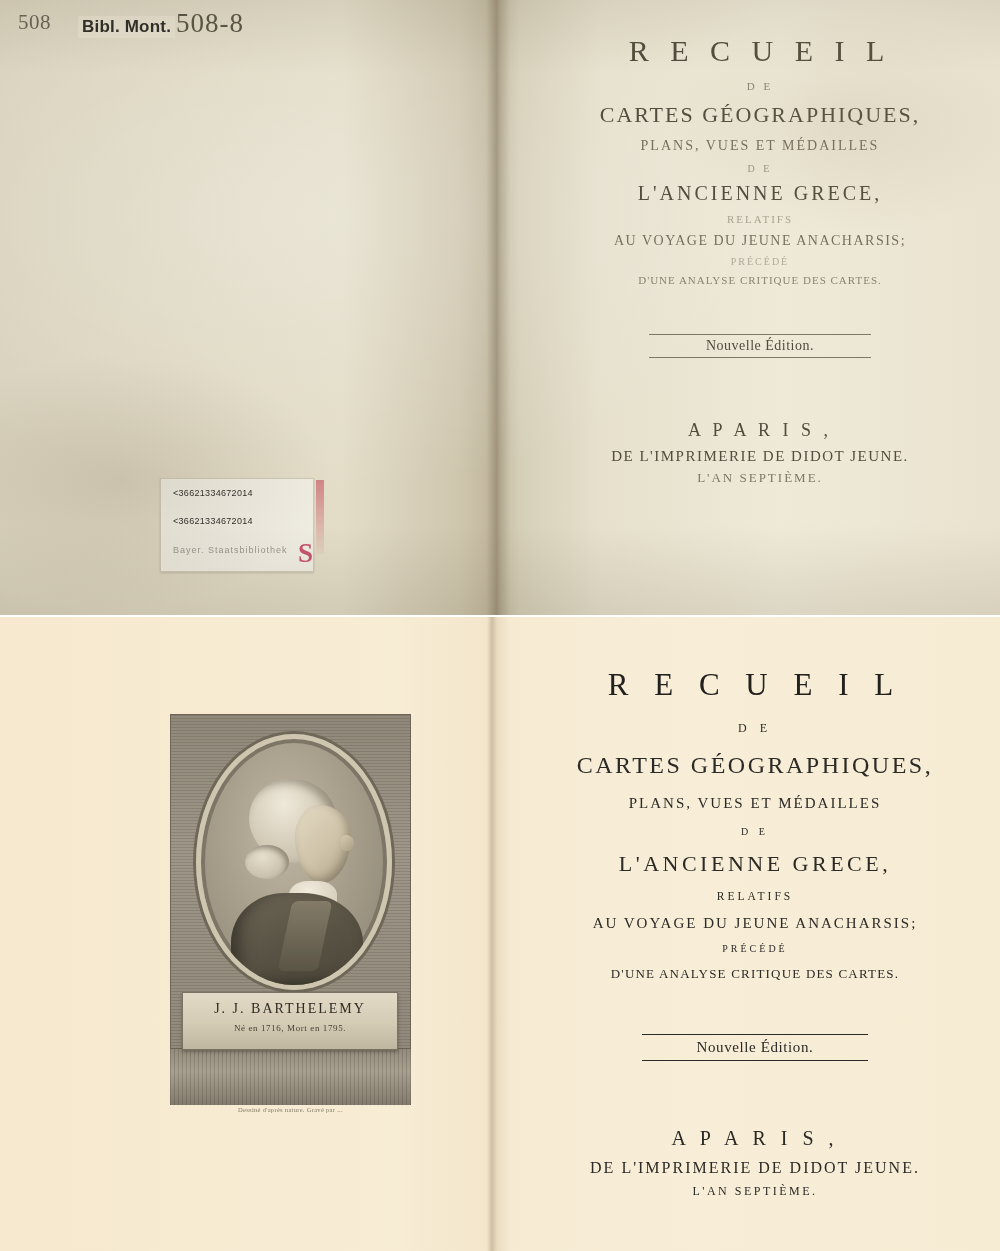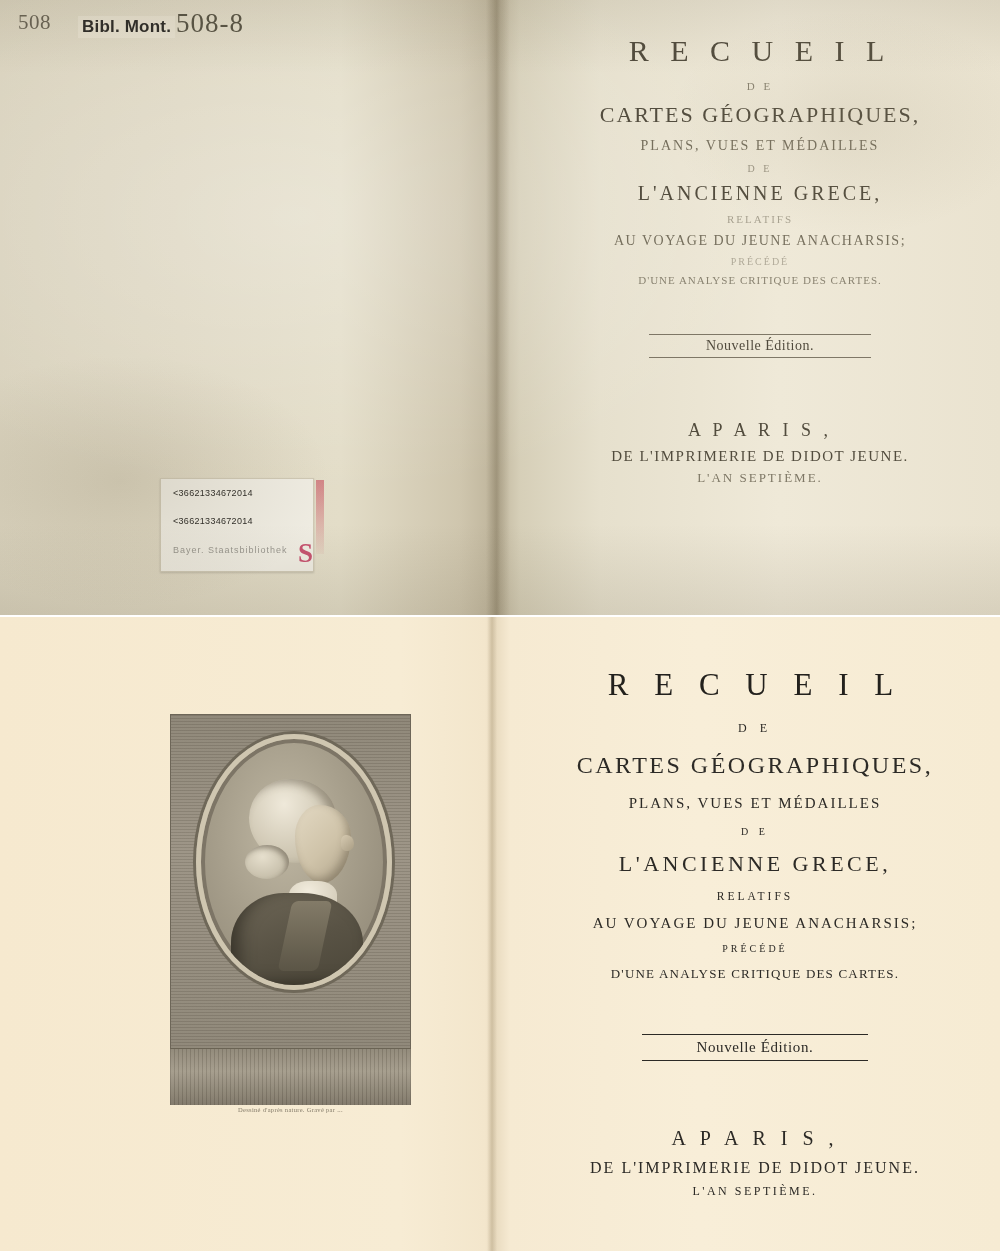--- a/index.html
+++ b/index.html
@@ -393,20 +393,24 @@
       <div class="wig"></div>
       <div class="wig-curl"></div>
       <div class="face"></div>
       <div class="nose"></div>
       <div class="neck-cloth"></div>
       <div class="coat"></div>
       <div class="lapel"></div>
     </div>
   </div>
   <div class="pedestal"></div>
+  <div class="plaque">
+    <div class="p-name">J. J. BARTHELEMY</div>
+    <div class="p-dates">Né en 1716, Mort en 1795.</div>
+  </div>
 </div>
 <div class="engraver-line-wrap">Dessiné d'après nature. Gravé par ...</div>
 
 <div class="title-bottom">
   <div class="t-main">R E C U E I L</div>
   <div class="t-de1">D E</div>
   <div class="t-cartes">CARTES GÉOGRAPHIQUES,</div>
   <div class="t-plans">PLANS, VUES ET MÉDAILLES</div>
   <div class="t-de2">D E</div>
   <div class="t-grece">L'ANCIENNE GRECE,</div>

